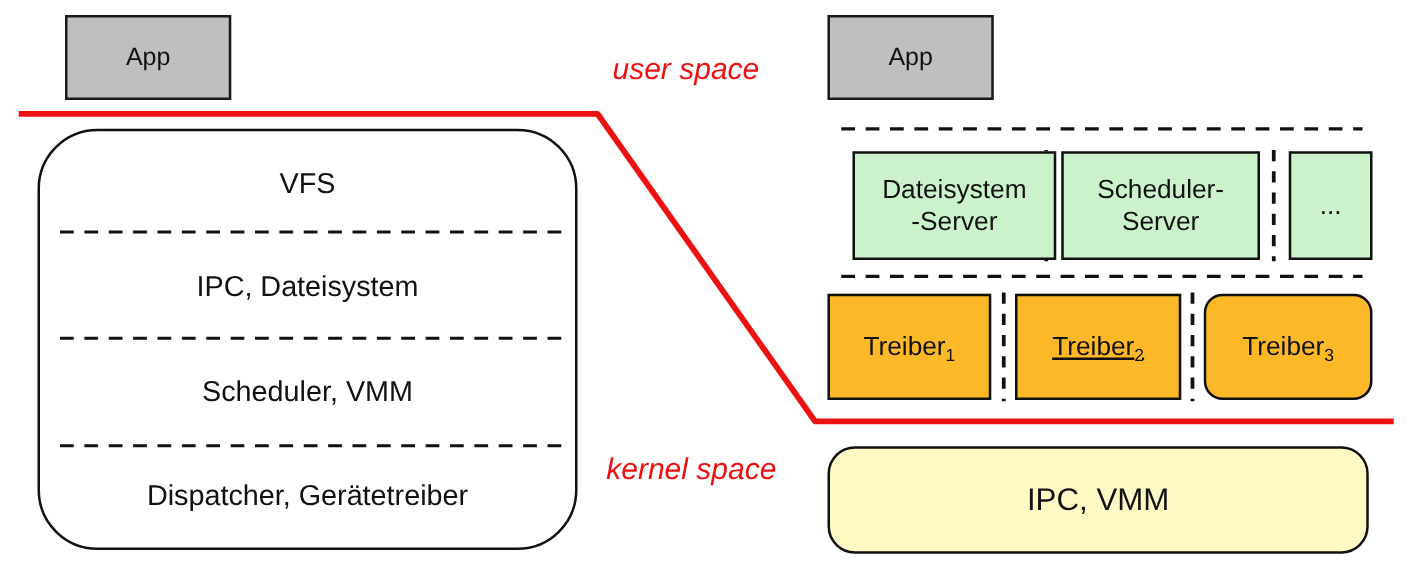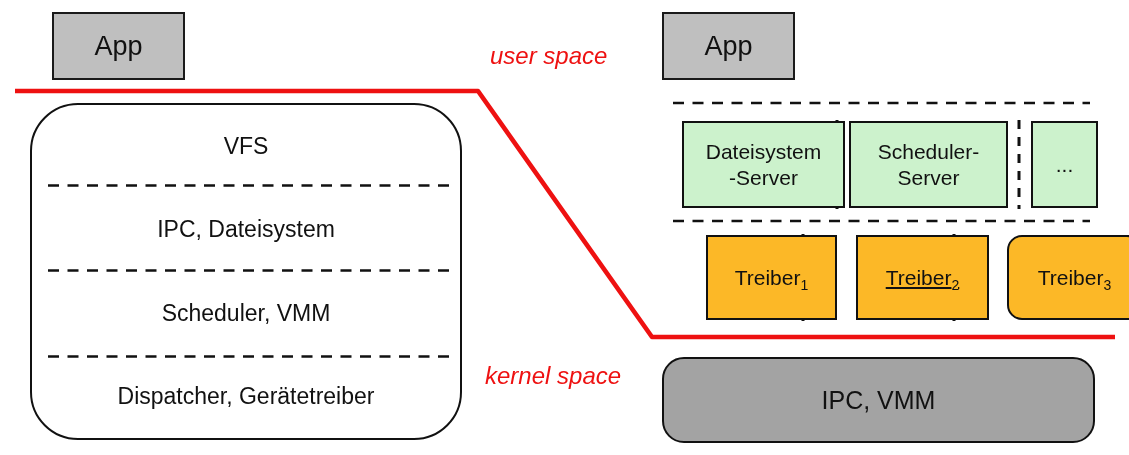--- a/index.html
+++ b/index.html
@@ -18,21 +18,21 @@
   .box{
     position:absolute;
     display:flex;align-items:center;justify-content:center;
     box-sizing:border-box;
     text-align:center;
   }
   .app-box{
     width:133px;height:68px;top:12px;
     background:#bfbfbf;
     border:2px solid #1a1a1a;
-    font-size:27px;
+    font-size:20px;
   }
   .app-left{left:52px;}
   .app-right{left:662px;}
   .mono-kernel{
     position:absolute;left:30px;top:103px;width:432px;height:337px;
     box-sizing:border-box;
     border:2px solid #111111;
     border-radius:48px;
     display:grid;
     grid-template-rows:repeat(4,1fr);
@@ -60,31 +60,30 @@
     flex-direction:column;
   }
   .server-1{left:682px;width:163px;}
   .server-2{left:849px;width:159px;}
   .server-3{left:1031px;width:67px;}
   .driver-box{
     top:235px;height:85px;
     background:#fcb827;
     border:2px solid #111111;
     font-size:21px;
-    margin-left:44px;
   }
   .driver-1{left:662px;width:131px;}
   .driver-2{left:812px;width:133px;text-decoration:underline;}
   .driver-3{left:963px;width:135px;border-radius:15px;}
   .driver-box sub{font-size:14px;line-height:0;}
   .micro-kernel{
     left:662px;top:357px;width:433px;height:86px;
     border:2px solid #111111;
     border-radius:22px;
-    background:#a3a3a3;
+    background:#fef9c3;
     font-size:25px;
   }
 </style>
 </head>
 <body>
 
 <div class="stage">
 
   <svg class="overlay" viewBox="0 0 1129 455" xmlns="http://www.w3.org/2000/svg">
 

